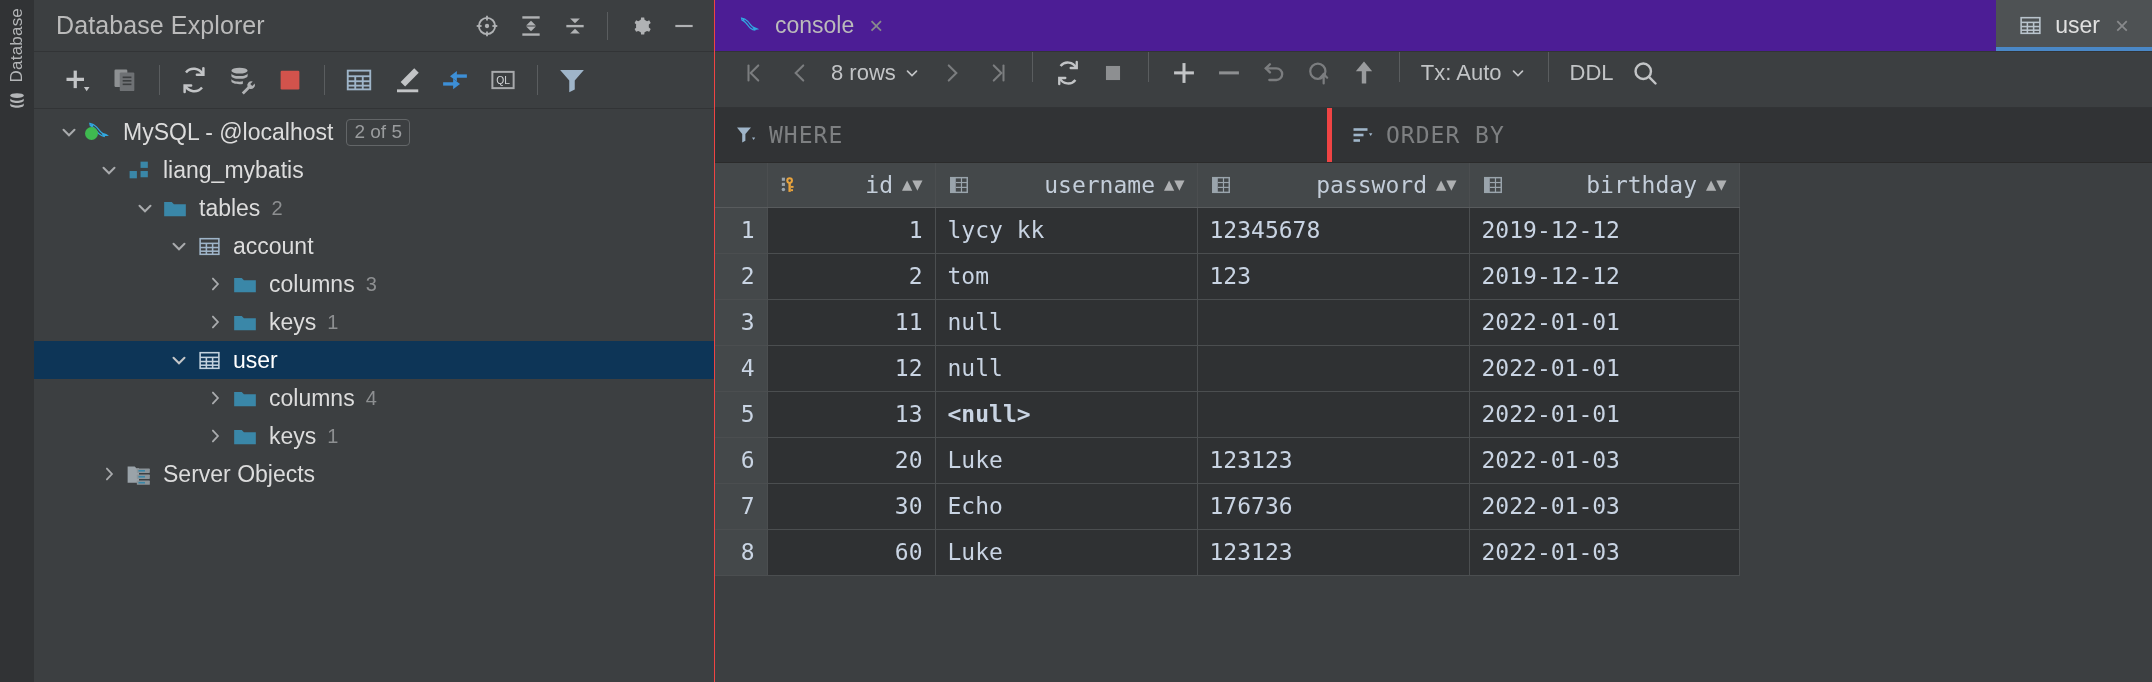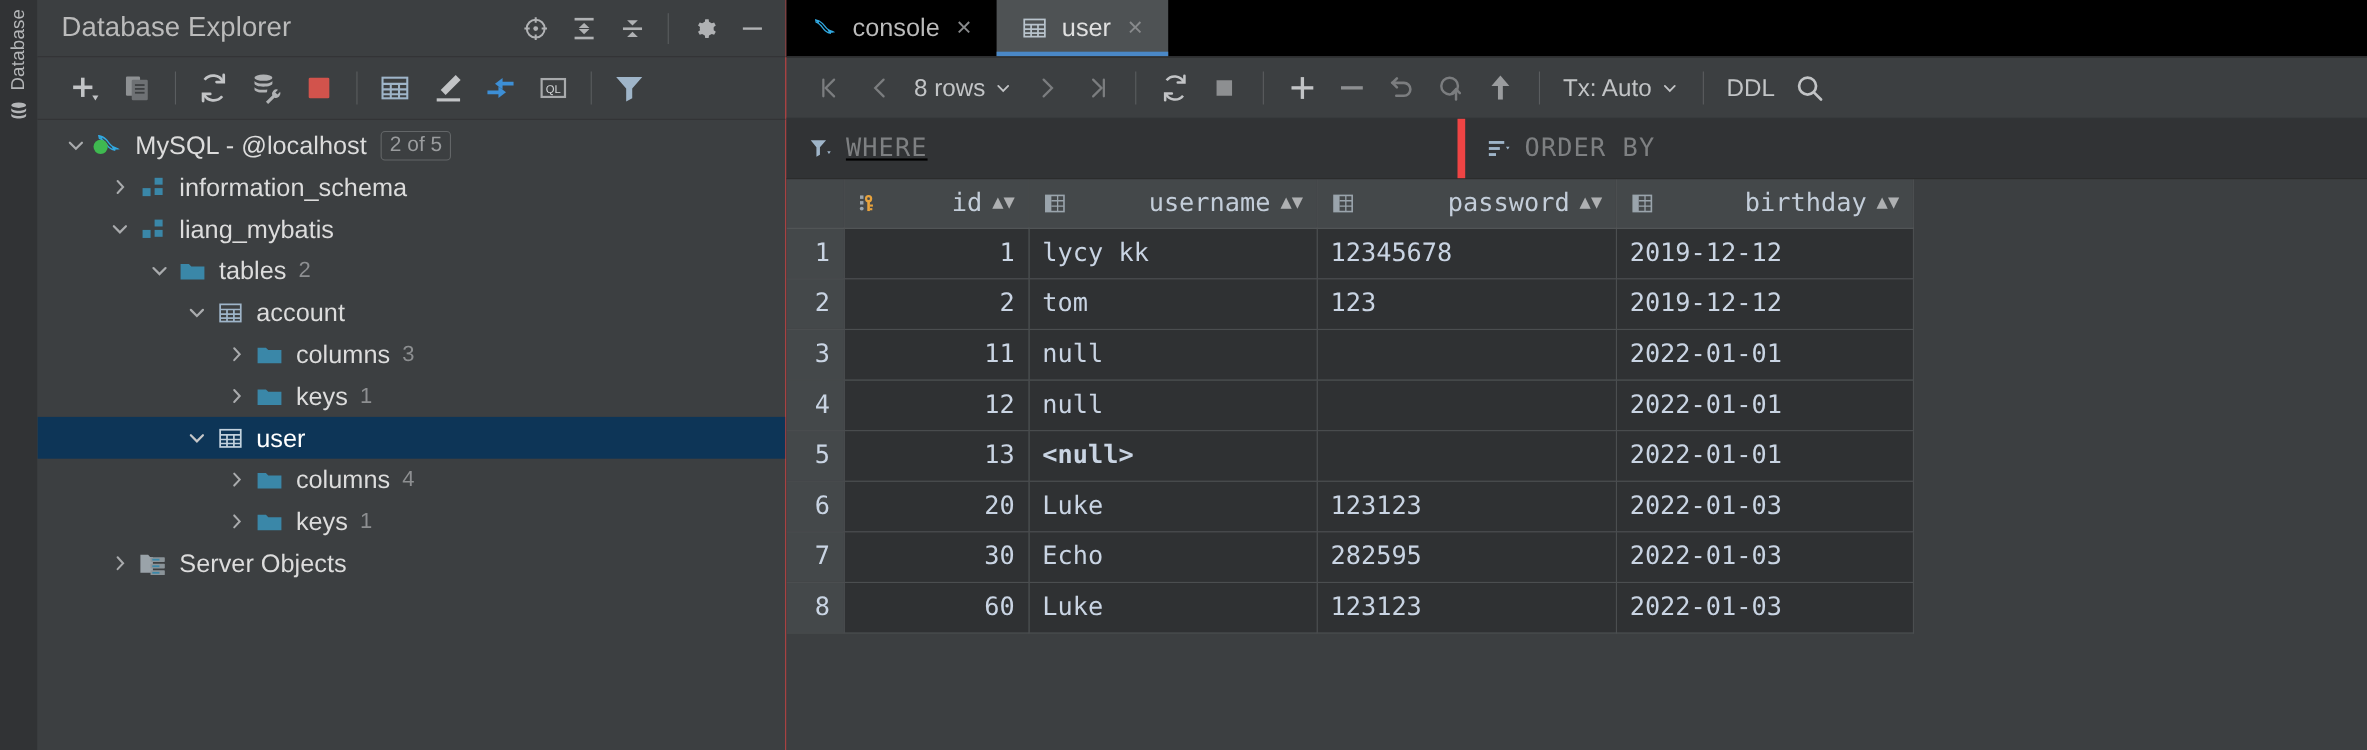--- a/index.html
+++ b/index.html
@@ -71,50 +71,50 @@
   .tcount { color: #8d8f91; font-size: 20px; margin-left: 11px; }
   .tbadge {
     margin-left: 13px; font-size: 19px; color: #9a9c9e;
     border: 1px solid #636668; border-radius: 4px; padding: 1px 7px 2px;
   }
 
   
   .right-panel { flex: 1; height: 682px; display: flex; flex-direction: column; background: #3c3f41; min-width: 0; }
 
   
-  .tabbar { height: 52px; display: flex; align-items: stretch; background: #000000; border-bottom: 1px solid #323436; }
+  .tabbar { height: 52px; display: flex; align-items: stretch; background: #4c1d95; border-bottom: 1px solid #323436; justify-content: space-between; }
   .tab {
     display: flex; align-items: center; gap: 12px; padding: 0 20px 0 22px;
     cursor: pointer; position: relative; color: #bbbbbb; font-size: 23px;
   }
   .tab.active { background: #4e5254; }
   .tab.active::after {
     content: ""; position: absolute; left: 0; right: 0; bottom: 0; height: 4px; background: #4a88c7;
   }
   .tab-close { color: #888a8c; font-size: 24px; line-height: 1; padding: 2px 3px; }
 
   
   .grid-toolbar {
-    height: 56px; display: flex; align-items: center; padding-left: 18px; gap: 1px;
+    height: 56px; display: flex; align-items: flex-start; padding-left: 18px; gap: 1px;
     border-bottom: 1px solid #323436;
   }
   .gbtn {
     min-width: 44px; height: 42px; padding: 0 8px;
     display: flex; align-items: center; justify-content: center; gap: 7px;
     border-radius: 4px; cursor: pointer; color: #c2c4c6; font-size: 22px;
   }
   .gbtn.dim { color: #6f7173; }
   .gsep { width: 1px; height: 30px; background: #5a5d5f; margin: 0 12px; }
 
   
   .filter-bar { height: 55px; display: flex; align-items: stretch; background: #313335; border-bottom: 1px solid #2b2b2b; }
   .filter-cell {
     display: flex; align-items: center; gap: 11px; padding-left: 19px; cursor: text;
   }
-  .filter-cell.where { width: 617px; flex: 0 0 617px; border-right: 7px solid #ef4444; text-decoration: underline; }
+  .filter-cell.where { width: 617px; flex: 0 0 617px; border-right: 5px solid #ef4444; }
   .filter-cell.order { flex: 1; text-align: right; }
   .filter-text { color: #7e8082; font-size: 23px; font-family: "DejaVu Sans Mono", monospace; letter-spacing: 1px; }
 
   
   .grid-wrap { flex: 1; overflow: hidden; background: #3c3f41; }
   table.grid { border-collapse: collapse; table-layout: fixed; }
   table.grid th, table.grid td {
     font-family: "DejaVu Sans Mono", monospace;
     font-size: 23px; color: #c9d4e3; height: 46px;
     border-right: 1px solid #4b4e50; border-bottom: 1px solid #4b4e50;
@@ -319,37 +319,20 @@
         <span class="ticon">
           <svg width="28" height="28" viewBox="0 0 24 24">
             <path d="M4.2 4.6c2.3.2 4.3 1.6 5.8 3.2 1.6 1.7 2.6 3.6 4.3 4.8 1.4 1 3 1.3 4.6 2.2-1.2.2-2.5-.1-3.6-.6.3.7.9 1.3 1.6 1.7-1.8-.1-3.4-1-4.7-2.1-1.6-1.4-2.6-3.3-4.1-4.8C7 7.8 5.8 7 4.6 6.6z" fill="none" stroke="#31a8e0" stroke-width="1.1"></path>
             <circle cx="6.1" cy="6.2" r="1" fill="#31a8e0"></circle>
             </svg>
           </span>
         <span class="tlabel">MySQL - @localhost</span>
         <span class="tbadge">2 of 5</span>
       </div>
 
-      <div class="trow" style="padding-left:60px">
-        <span class="twist">
-          <svg width="20" height="20" viewBox="0 0 24 24" fill="none" stroke="#a9abad" stroke-width="2.2" stroke-linecap="round">
-              <path d="M9.5 5.5l6 6.5-6 6.5"></path>
-            </svg>
-          </span>
-        <span class="ticon">
-          <svg width="25" height="25" viewBox="0 0 24 24">
-              <g fill="#3a87a8">
-            <rect x="2.5" y="12.5" width="7" height="7"></rect>
-                <rect x="13" y="3.5" width="7" height="6"></rect>
-                <rect x="13" y="12.5" width="7" height="6"></rect>
-              </g>
-            </svg>
-          </span>
-        <span class="tlabel">information_schema</span>
-      </div>
 
       <div class="trow" style="padding-left:60px">
         <span class="twist">
           <svg width="22" height="22" viewBox="0 0 24 24" fill="none" stroke="#a9abad" stroke-width="2.2" stroke-linecap="round">
               <path d="M6 9.5l6 6 6-6"></path>
             </svg>
           </span>
         <span class="ticon">
           <svg width="25" height="25" viewBox="0 0 24 24">
               <g fill="#3a87a8">
@@ -793,21 +776,21 @@
             <td class="rowhdr">6</td>
             <td class="num">20</td>
             <td>Luke</td>
             <td>123123</td>
             <td>2022-01-03</td>
           </tr>
           <tr>
             <td class="rowhdr">7</td>
             <td class="num">30</td>
             <td>Echo</td>
-            <td>282595</td>
+            <td>176736</td>
             <td>2022-01-03</td>
           </tr>
           <tr>
             <td class="rowhdr">8</td>
             <td class="num">60</td>
             <td>Luke</td>
             <td>123123</td>
             <td>2022-01-03</td>
           </tr>
         </tbody>

